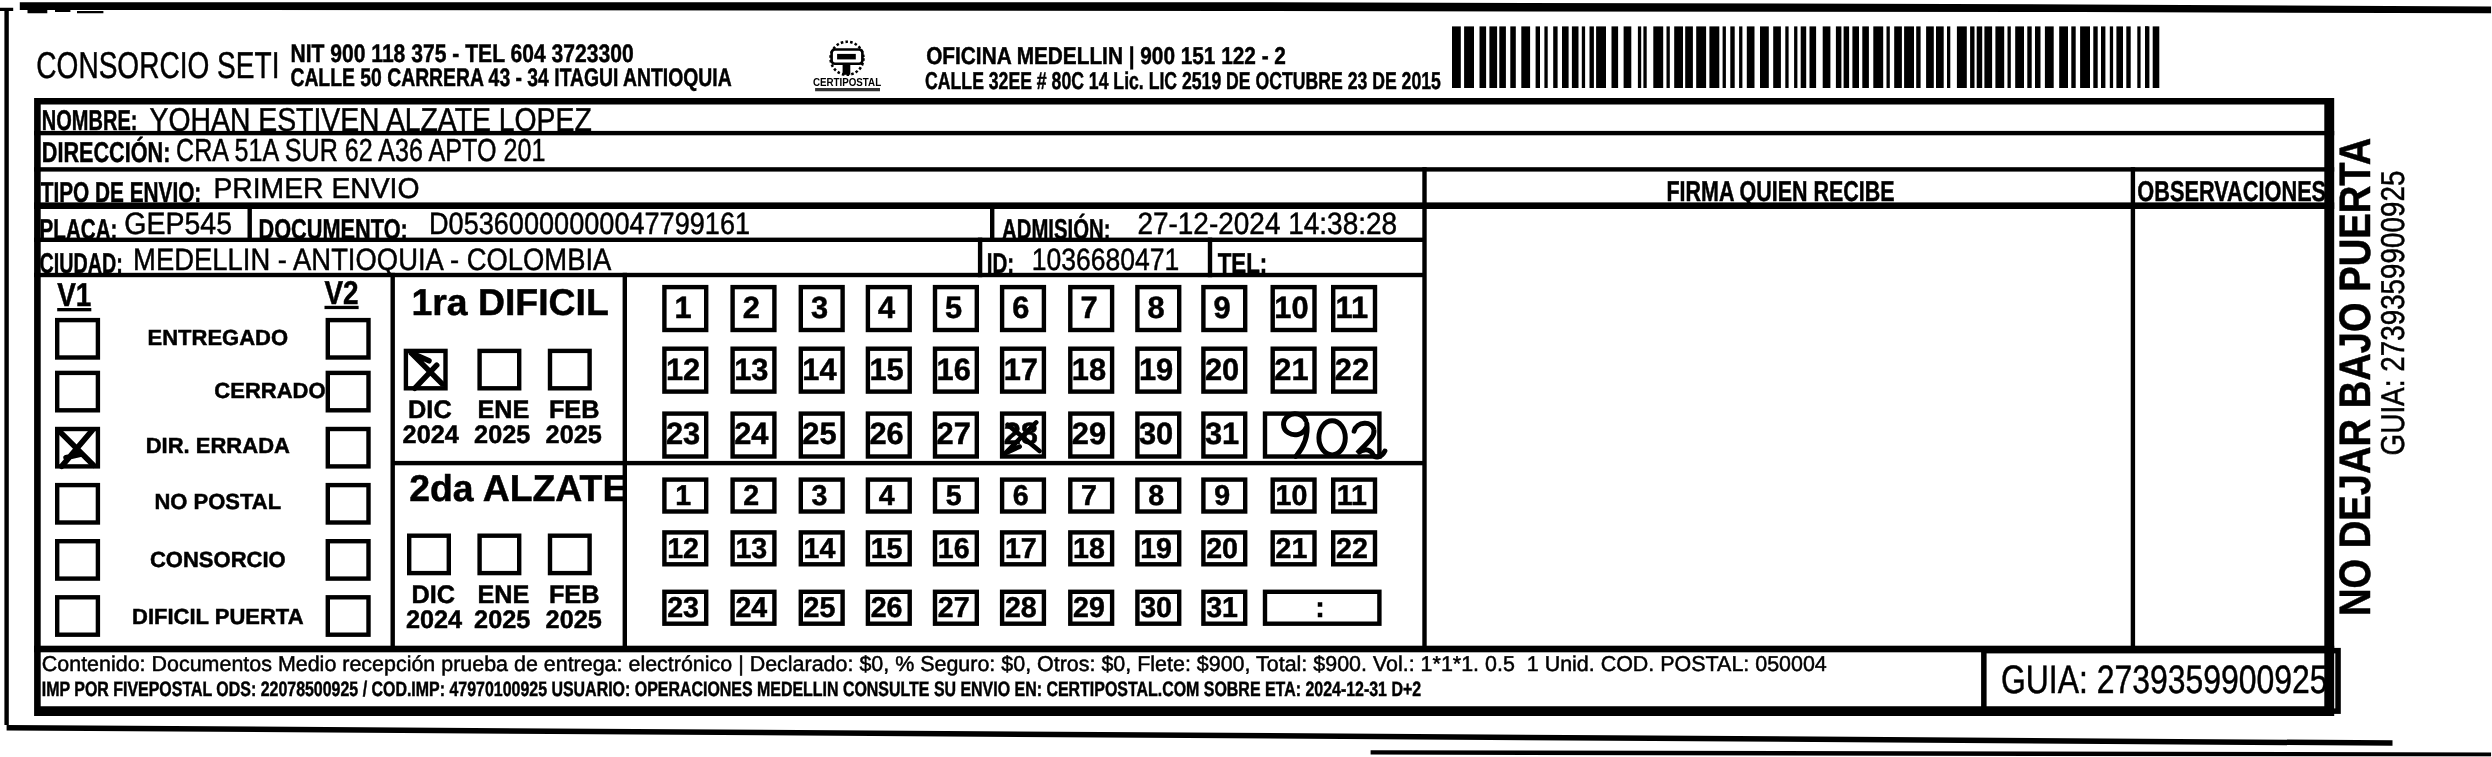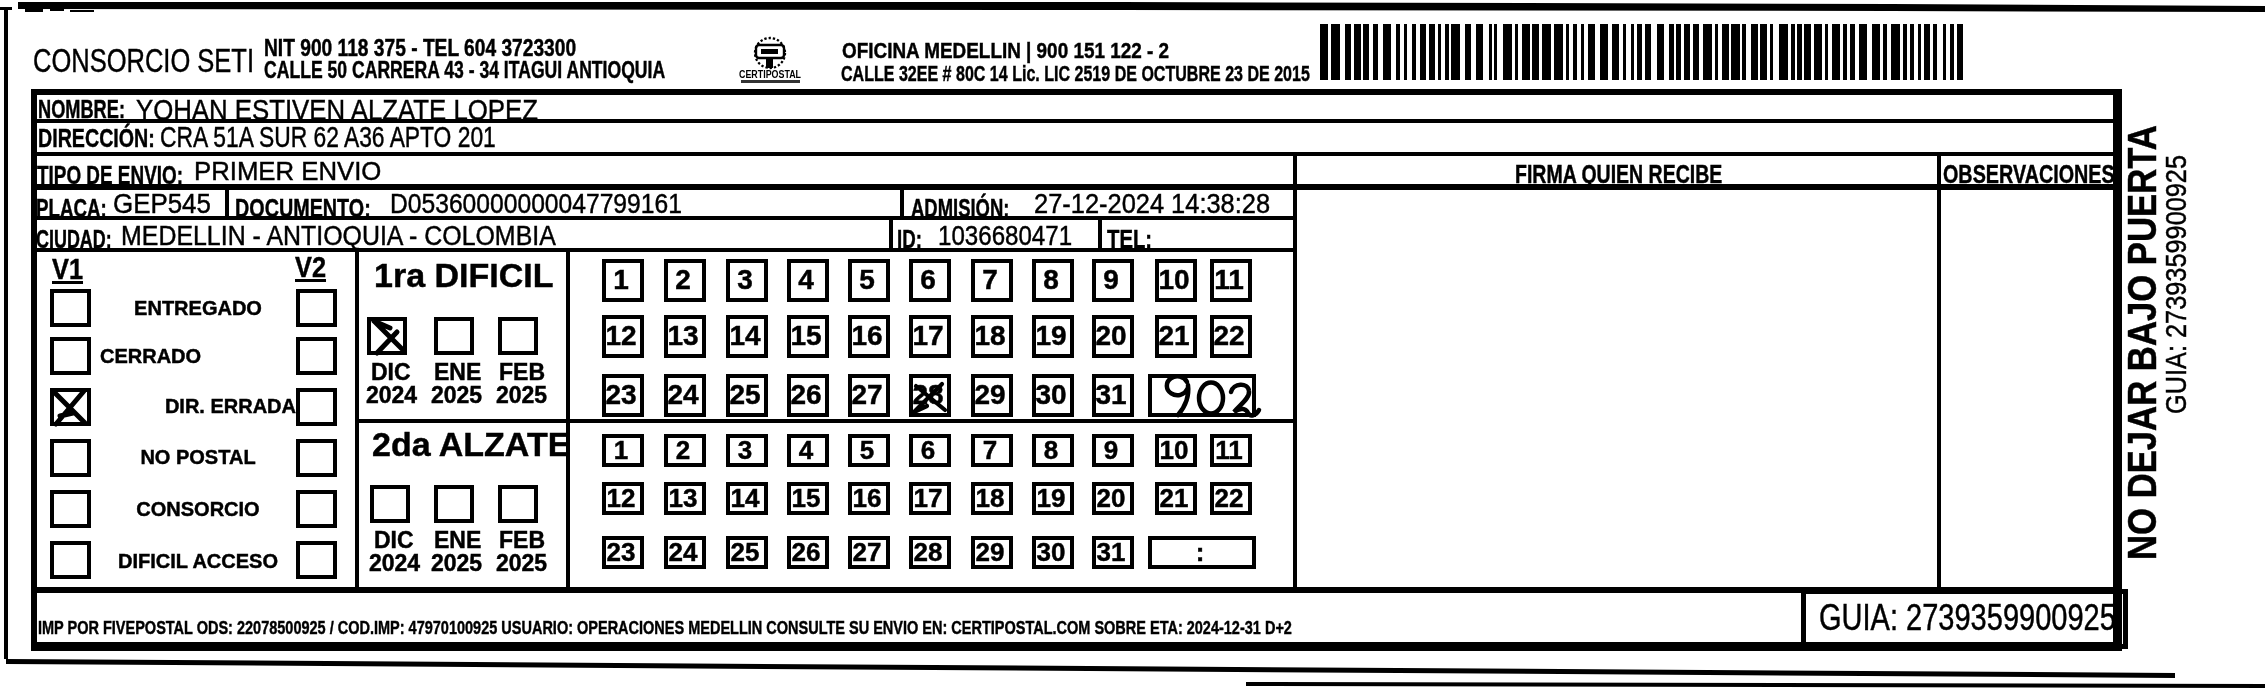--- a/index.html
+++ b/index.html
@@ -101,45 +101,45 @@
 <div class="ab t" style="left:295px;top:252px;font-size:30px;line-height:30px;font-weight:bold;transform:scaleX(0.845);transform-origin:0 0;text-decoration:underline;">V2</div>
 
 <div class="ck" style="left:50px;top:289px;width:41px;height:38px;"></div>
 
 <div class="ab" style="left:100px;top:298px;width:196px;text-align:center;font-size:20px;line-height:20px;font-weight:bold;white-space:nowrap;">ENTREGADO</div>
 
 <div class="ck" style="left:296px;top:289px;width:41px;height:38px;"></div>
 
 <div class="ck" style="left:50px;top:337px;width:41px;height:38px;"></div>
 
-<div class="ab" style="left:100px;top:346px;width:196px;text-align:left;font-size:20px;line-height:20px;font-weight:bold;white-space:nowrap;">CERRADO</div>
+<div class="ab" style="left:100px;top:346px;width:196px;text-align:right;font-size:20px;line-height:20px;font-weight:bold;white-space:nowrap;">CERRADO</div>
 
 <div class="ck" style="left:296px;top:337px;width:41px;height:38px;"></div>
 
 <div class="ck" style="left:50px;top:388px;width:41px;height:38px;"></div>
 
-<div class="ab" style="left:100px;top:396px;width:196px;text-align:right;font-size:20px;line-height:20px;font-weight:bold;white-space:nowrap;">DIR. ERRADA</div>
+<div class="ab" style="left:100px;top:396px;width:196px;text-align:center;font-size:20px;line-height:20px;font-weight:bold;white-space:nowrap;">DIR. ERRADA</div>
 
 <div class="ck" style="left:296px;top:388px;width:41px;height:38px;"></div>
 
 <div class="ck" style="left:50px;top:439px;width:41px;height:38px;"></div>
 
 <div class="ab" style="left:100px;top:447px;width:196px;text-align:center;font-size:20px;line-height:20px;font-weight:bold;white-space:nowrap;">NO POSTAL</div>
 
 <div class="ck" style="left:296px;top:439px;width:41px;height:38px;"></div>
 
 <div class="ck" style="left:50px;top:490px;width:41px;height:38px;"></div>
 
 <div class="ab" style="left:100px;top:499px;width:196px;text-align:center;font-size:20px;line-height:20px;font-weight:bold;white-space:nowrap;">CONSORCIO</div>
 
 <div class="ck" style="left:296px;top:490px;width:41px;height:38px;"></div>
 
 <div class="ck" style="left:50px;top:541px;width:41px;height:38px;"></div>
 
-<div class="ab" style="left:100px;top:551px;width:196px;text-align:center;font-size:20px;line-height:20px;font-weight:bold;white-space:nowrap;">DIFICIL ACCESO</div>
+<div class="ab" style="left:100px;top:551px;width:196px;text-align:center;font-size:20px;line-height:20px;font-weight:bold;white-space:nowrap;">DIFICIL PUERTA</div>
 
 <div class="ck" style="left:296px;top:541px;width:41px;height:38px;"></div>
 
 <div class="ab t" style="left:374px;top:257.6px;font-size:34px;line-height:34px;font-weight:bold;">1ra DIFICIL</div>
 
 <div class="ck" style="left:367px;top:317px;width:40px;height:38px;"></div>
 
 <div class="ck" style="left:434px;top:317px;width:40px;height:38px;"></div>
 
 <div class="ck" style="left:498px;top:317px;width:40px;height:38px;"></div>
@@ -297,20 +297,21 @@
 <div class="day day2" style="left:909px;top:536px;width:42px;height:33px;">28</div>
 
 <div class="day day2" style="left:971px;top:536px;width:42px;height:33px;">29</div>
 
 <div class="day day2" style="left:1032px;top:536px;width:42px;height:33px;">30</div>
 
 <div class="day day2" style="left:1092px;top:536px;width:42px;height:33px;">31</div>
 
 <div class="day day2" style="left:1148px;top:536px;width:108px;height:33px;">:</div>
 
+<div class="ab t" style="left:38px;top:595px;font-size:19.5px;line-height:19.5px;">Contenido: Documentos Medio recepción prueba de entrega: electrónico | Declarado: $0, % Seguro: $0, Otros: $0, Flete: $900, Total: $900. Vol.: 1*1*1. 0.5&nbsp; 1 Unid. COD. POSTAL: 050004</div>
 
 <div class="ab t" style="left:38px;top:617.5px;font-size:19px;line-height:19px;font-weight:bold;transform:scaleX(0.763);transform-origin:0 0;">IMP POR FIVEPOSTAL ODS: 22078500925 / COD.IMP: 47970100925 USUARIO: OPERACIONES MEDELLIN CONSULTE SU ENVIO EN: CERTIPOSTAL.COM SOBRE ETA: 2024-12-31 D+2</div>
 
 <div class="ab" style="left:1801px;top:589px;width:327px;height:60px;border:5px solid #000;box-sizing:border-box;"></div>
 
 <div class="ab t" style="left:1819px;top:600.3px;font-size:36px;line-height:36px;transform:scaleX(0.806);transform-origin:0 0;">GUIA: 2739359900925</div>
 
 <div class="ab" style="left:2122px;top:560px;">
       <div style="transform:rotate(-90deg) scaleX(0.867);transform-origin:0 0;font-size:40px;line-height:40px;font-weight:bold;white-space:nowrap;">NO DEJAR BAJO PUERTA</div>
     </div>

